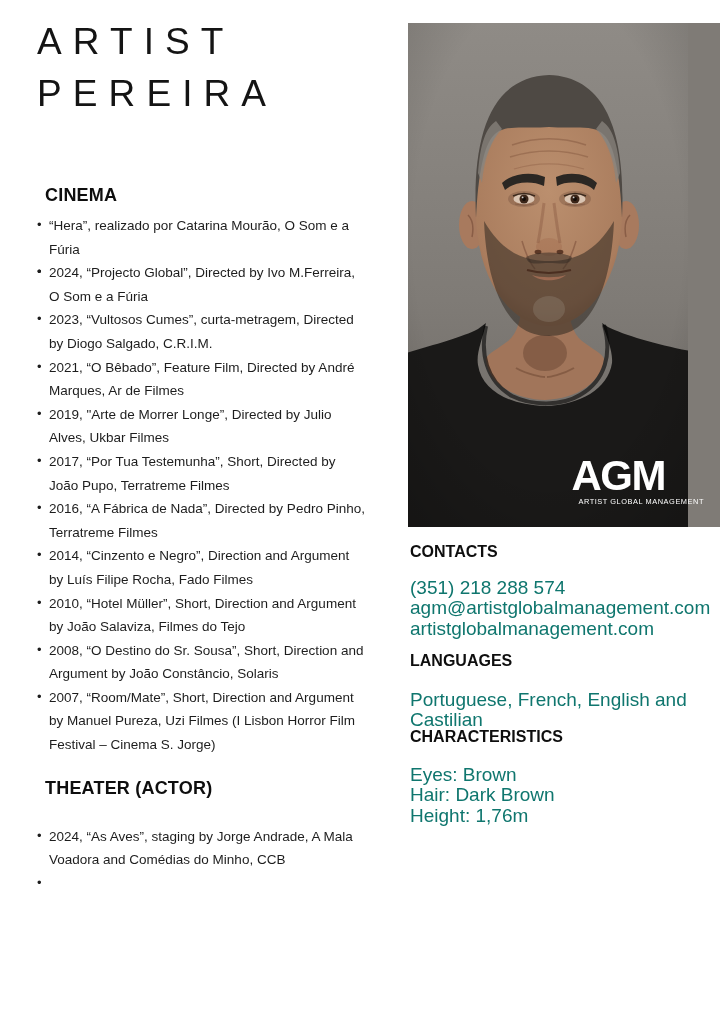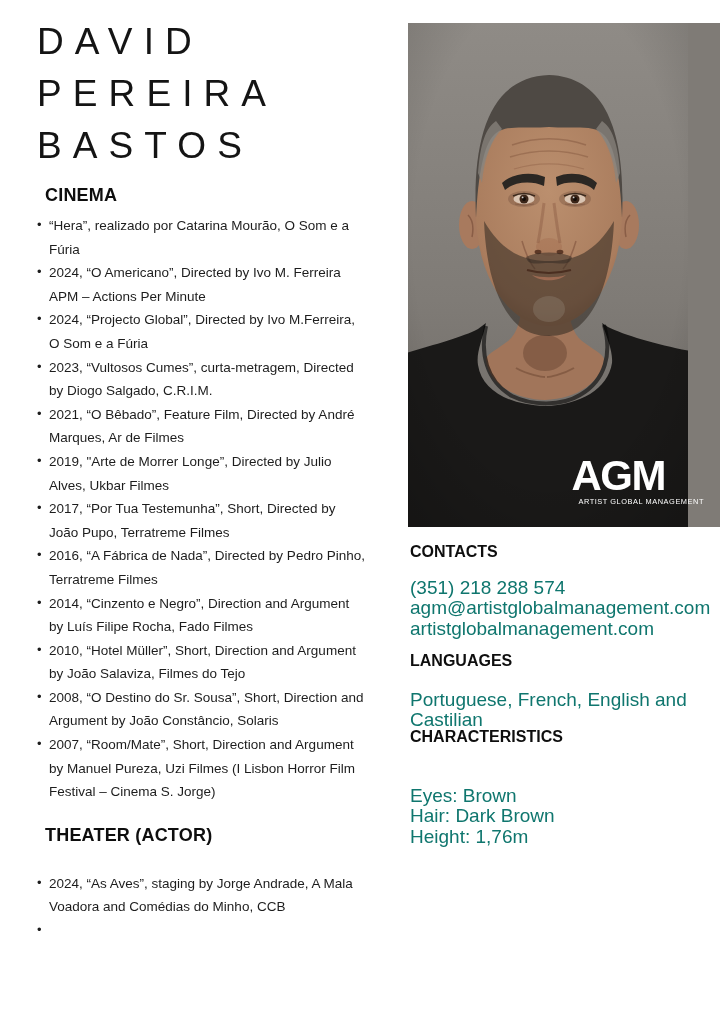--- a/index.html
+++ b/index.html
@@ -47,45 +47,42 @@
   .agm-sub{
     font-size:7.4px;font-weight:400;letter-spacing:0.55px;margin-top:1px;white-space:nowrap;margin-left:46px;
   }
   .rhead{position:absolute;left:410px;font-size:16px;font-weight:700;color:#0e0e0e;margin:0;line-height:22px;}
   .rtext{position:absolute;left:410px;font-size:19px;line-height:20.3px;color:#0f766e;margin-top:8px;}
   .contacts-head{top:541px;}
   .contacts-lines{top:570px;}
   .languages-head{top:650px;}
   .languages-text{top:682px;}
   .char-head{top:726px;}
-  .char-lines{top:778px;}
+  .char-lines{top:757px;}
 </style>
 </head>
 <body>
 
 <div class="page">
 
   <header class="name-block">
-    <div>DAVID</div>
+    <div>ARTIST</div>
     <div>PEREIRA</div>
-    <div>BASTOS</div>
   </header>
 
   <section class="col-left">
     <h2 class="sec-head">CINEMA</h2>
     <ul class="item-list cinema-list">
         <li>
         <span class="bullet">•</span>
         <span class="item-text">“Hera”, realizado por Catarina Mourão, O Som e a
 Fúria</span>
       </li>
         <li>
         <span class="bullet">•</span>
-        <span class="item-text">2024, “O Americano”, Directed by Ivo M. Ferreira
-APM – Actions Per Minute</span>
       </li>
         <li>
         <span class="bullet">•</span>
         <span class="item-text">2024, “Projecto Global”, Directed by Ivo M.Ferreira,
 O Som e a Fúria</span>
       </li>
         <li>
         <span class="bullet">•</span>
         <span class="item-text">2023, “Vultosos Cumes”, curta-metragem, Directed
 by Diogo Salgado, C.R.I.M.</span>

